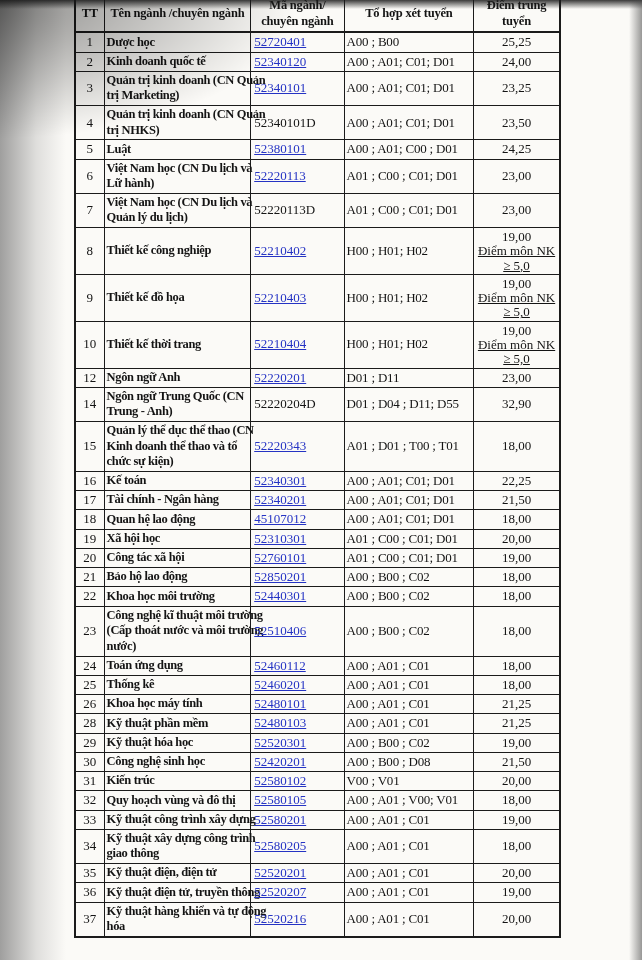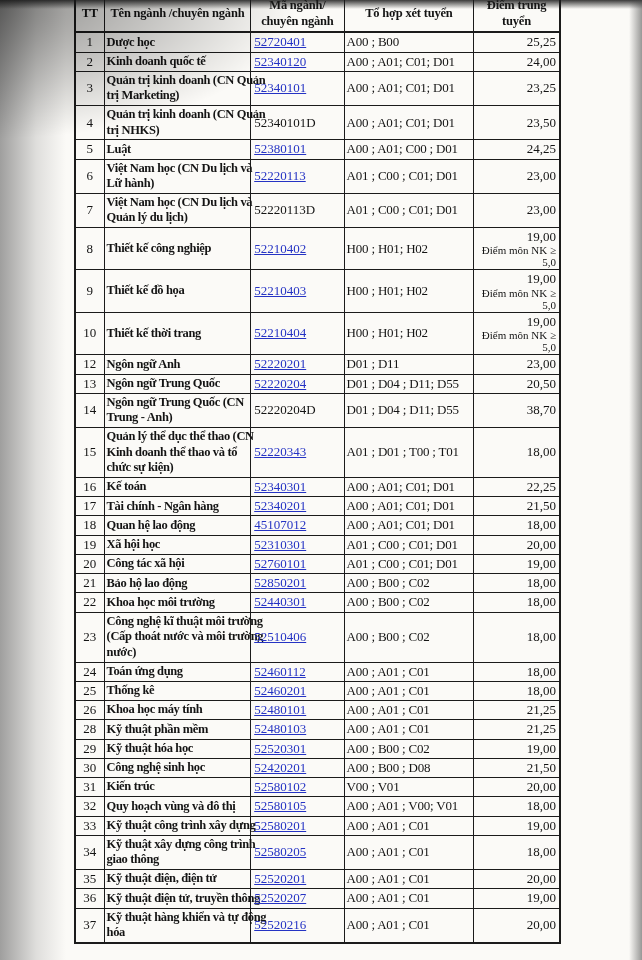--- a/index.html
+++ b/index.html
@@ -35,22 +35,22 @@
   th{
     font-weight:bold;text-align:center;white-space:pre;
     font-size:12.5px;letter-spacing:-.2px;padding:2px 1px;
     border-bottom-width:2px;
   }
   .c-tt{text-align:center;padding:1px 0;}
   .c-name{white-space:pre;font-size:12.5px;letter-spacing:-.35px;padding-left:2px;padding-right:1px;font-weight:bold;}
   .c-code{white-space:nowrap;}
   .c-code a{color:#2533c4;text-decoration:underline;}
   .c-combo{white-space:pre;letter-spacing:-.2px;padding-left:2px;}
-  .c-score{text-align:right;}
-  .note{font-size:11px;line-height:1.1;letter-spacing:0;margin-top:-1px;}
+  .c-score{text-align:center;}
+  .note{font-size:13px;line-height:1.1;letter-spacing:0;margin-top:-1px;text-decoration:underline;}
 </style>
 </head>
 <body>
 
 <div class="shade shade-left"></div>
 <div class="shade shade-corner"></div>
 <div class="shade shade-top"></div>
 <div class="shade shade-right"></div>
 
 <table>
@@ -184,38 +184,29 @@
   <tr>
     <td class="c-tt">12</td>
     <td class="c-name">Ngôn ngữ Anh</td>
     <td class="c-code"><a href="#">52220201</a></td>
     <td class="c-combo">D01 ; D11</td>
     <td class="c-score">
       <div class="score-val">23,00</div>
     </td>
   </tr>
 
-  <tr>
-    <td class="c-tt">13</td>
-    <td class="c-name">Ngôn ngữ Trung Quốc</td>
-    <td class="c-code"><a href="#">52220204</a></td>
-    <td class="c-combo">D01 ; D04 ; D11; D55</td>
-    <td class="c-score">
-      <div class="score-val">20,50</div>
-    </td>
-  </tr>
 
   <tr>
     <td class="c-tt">14</td>
     <td class="c-name">Ngôn ngữ Trung Quốc (CN
 Trung - Anh)</td>
     <td class="c-code">52220204D</td>
     <td class="c-combo">D01 ; D04 ; D11; D55</td>
     <td class="c-score">
-      <div class="score-val">38,70</div>
+      <div class="score-val">32,90</div>
     </td>
   </tr>
 
   <tr>
     <td class="c-tt">15</td>
     <td class="c-name">Quản lý thể dục thể thao (CN
 Kinh doanh thể thao và tổ
 chức sự kiện)</td>
     <td class="c-code"><a href="#">52220343</a></td>
     <td class="c-combo">A01 ; D01 ; T00 ; T01</td>

